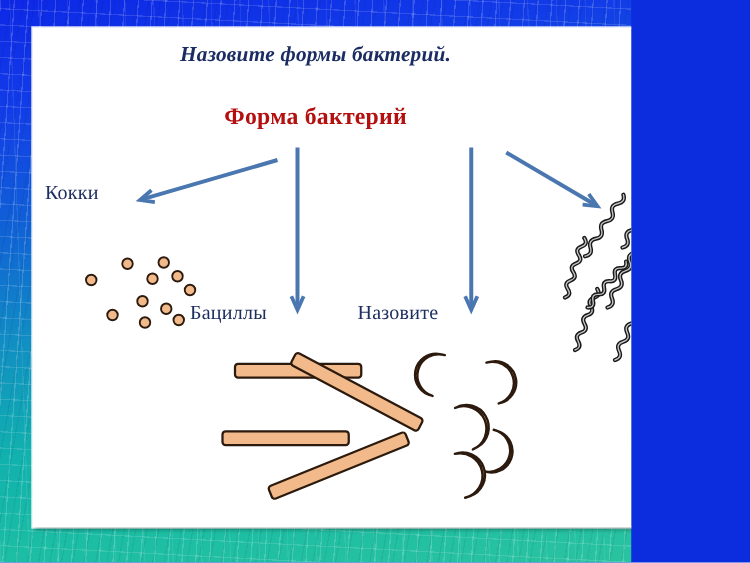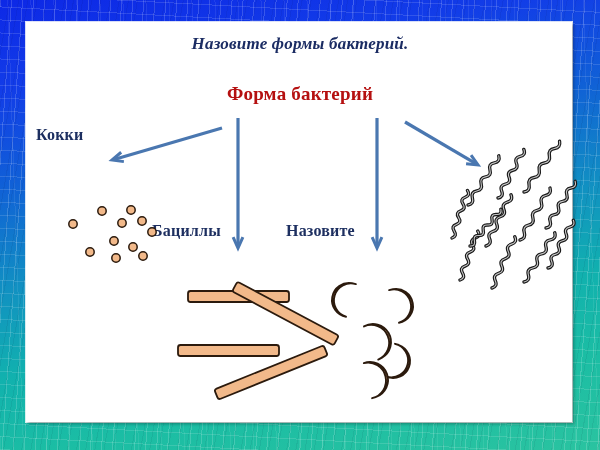--- a/index.html
+++ b/index.html
@@ -3,21 +3,21 @@
 <meta charset="utf-8">
 <title>Формы бактерий</title>
 <style>
   html,body{margin:0;padding:0;}
   body{
     width:600px;height:450px;overflow:hidden;
     font-family:"Liberation Serif", serif;
     background:#0b2ddd;
   }
   .slide{
-    position:relative;width:600px;height:450px;overflow:hidden;
+    position:relative;width:505px;height:450px;overflow:hidden;
     background:linear-gradient(170deg,#0d28e6 0%,#123ce8 16%,#1061d6 34%,#1190c2 52%,#11b1ae 68%,#1bbda4 82%,#2ac3a0 100%);
   }
   
   .mesh{
     position:absolute;inset:0;
     background-image:
       repeating-linear-gradient(94deg, rgba(255,255,255,.20) 0 1px, rgba(255,255,255,0) 1px 11px),
       repeating-linear-gradient(3deg, rgba(255,255,255,.16) 0 1px, rgba(255,255,255,0) 1px 13px),
       repeating-linear-gradient(88deg, rgba(255,255,255,.09) 0 1px, rgba(255,255,255,0) 1px 23px);
     opacity:.85;
@@ -37,22 +37,22 @@
     position:absolute;left:0;right:0;top:34px;text-align:center;
     font-style:italic;font-weight:bold;font-size:17px;color:#1b2c63;
     letter-spacing:.2px;
   }
   .heading{
     position:absolute;left:0;right:0;top:83px;text-align:center;
     font-weight:bold;font-size:19px;color:#b51010;
     letter-spacing:.2px;
   }
   .lbl{
-    position:absolute;font-weight:bold;font-size:16px;color:#1d2f60;
-    white-space:nowrap;letter-spacing:.2px;
+    position:absolute;font-weight:normal;font-size:16px;color:#1d2f60;
+    white-space:nowrap;letter-spacing:.2px;margin-top:20px;
   }
   #lbl-kokki{left:36px;top:126px;}
   #lbl-bacilli{left:152px;top:222px;text-align:center;}
   #lbl-vibrio{left:286px;top:222px;}
   #lbl-spirilla{left:388px;top:145px;}
   svg.layer{position:absolute;left:0;top:0;width:600px;height:450px;overflow:visible;}
   .nosel{user-select:none;}
 </style>
 </head>
 <body>

